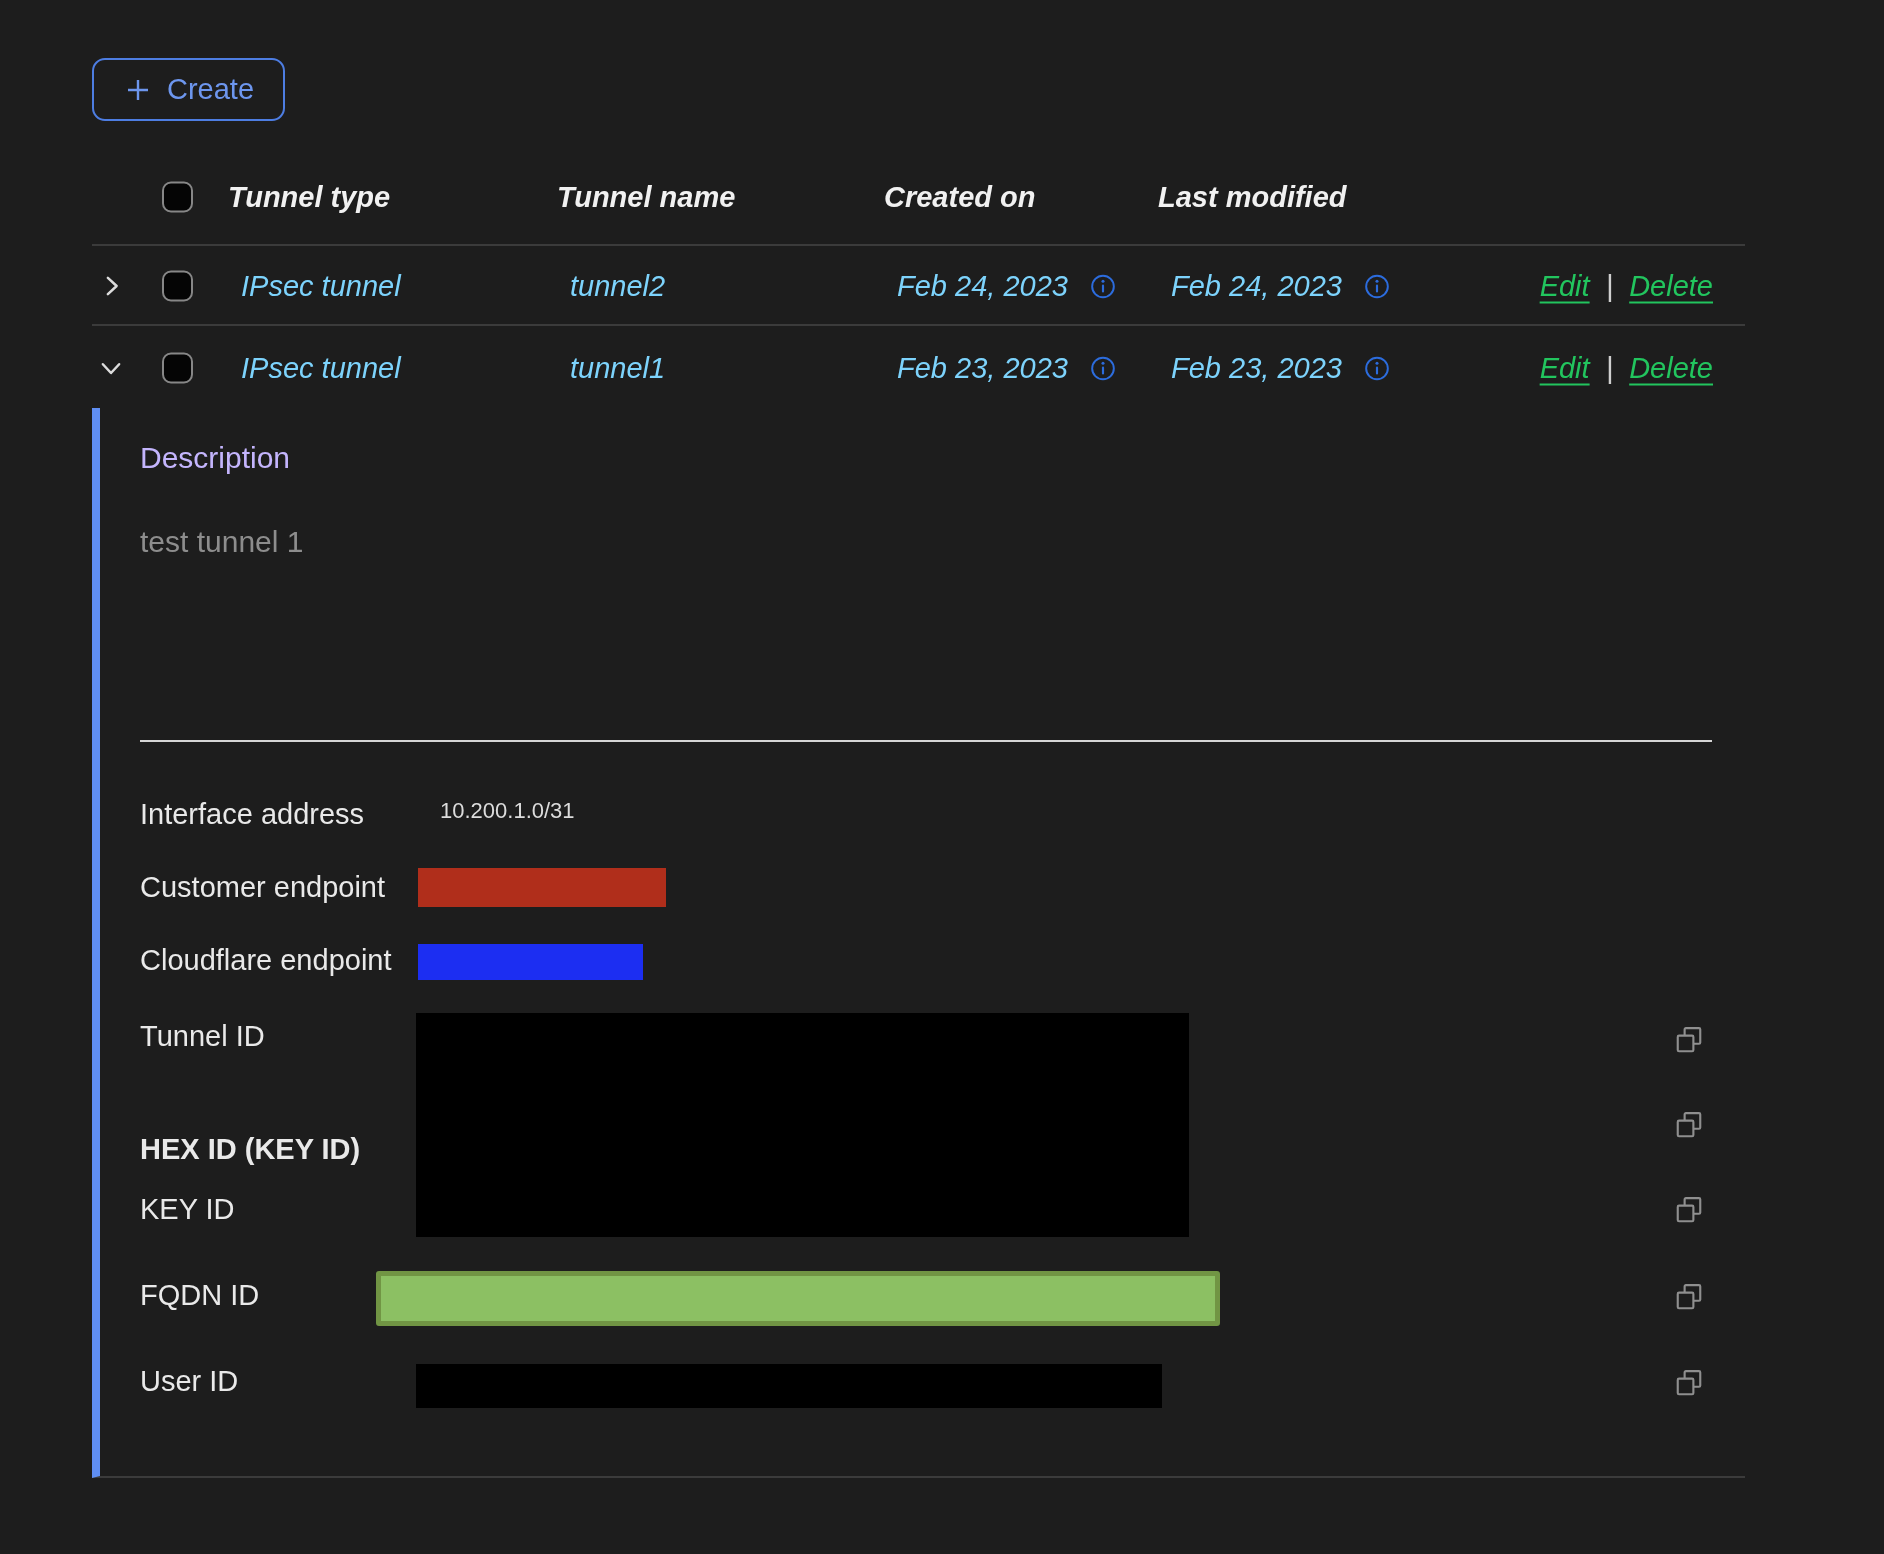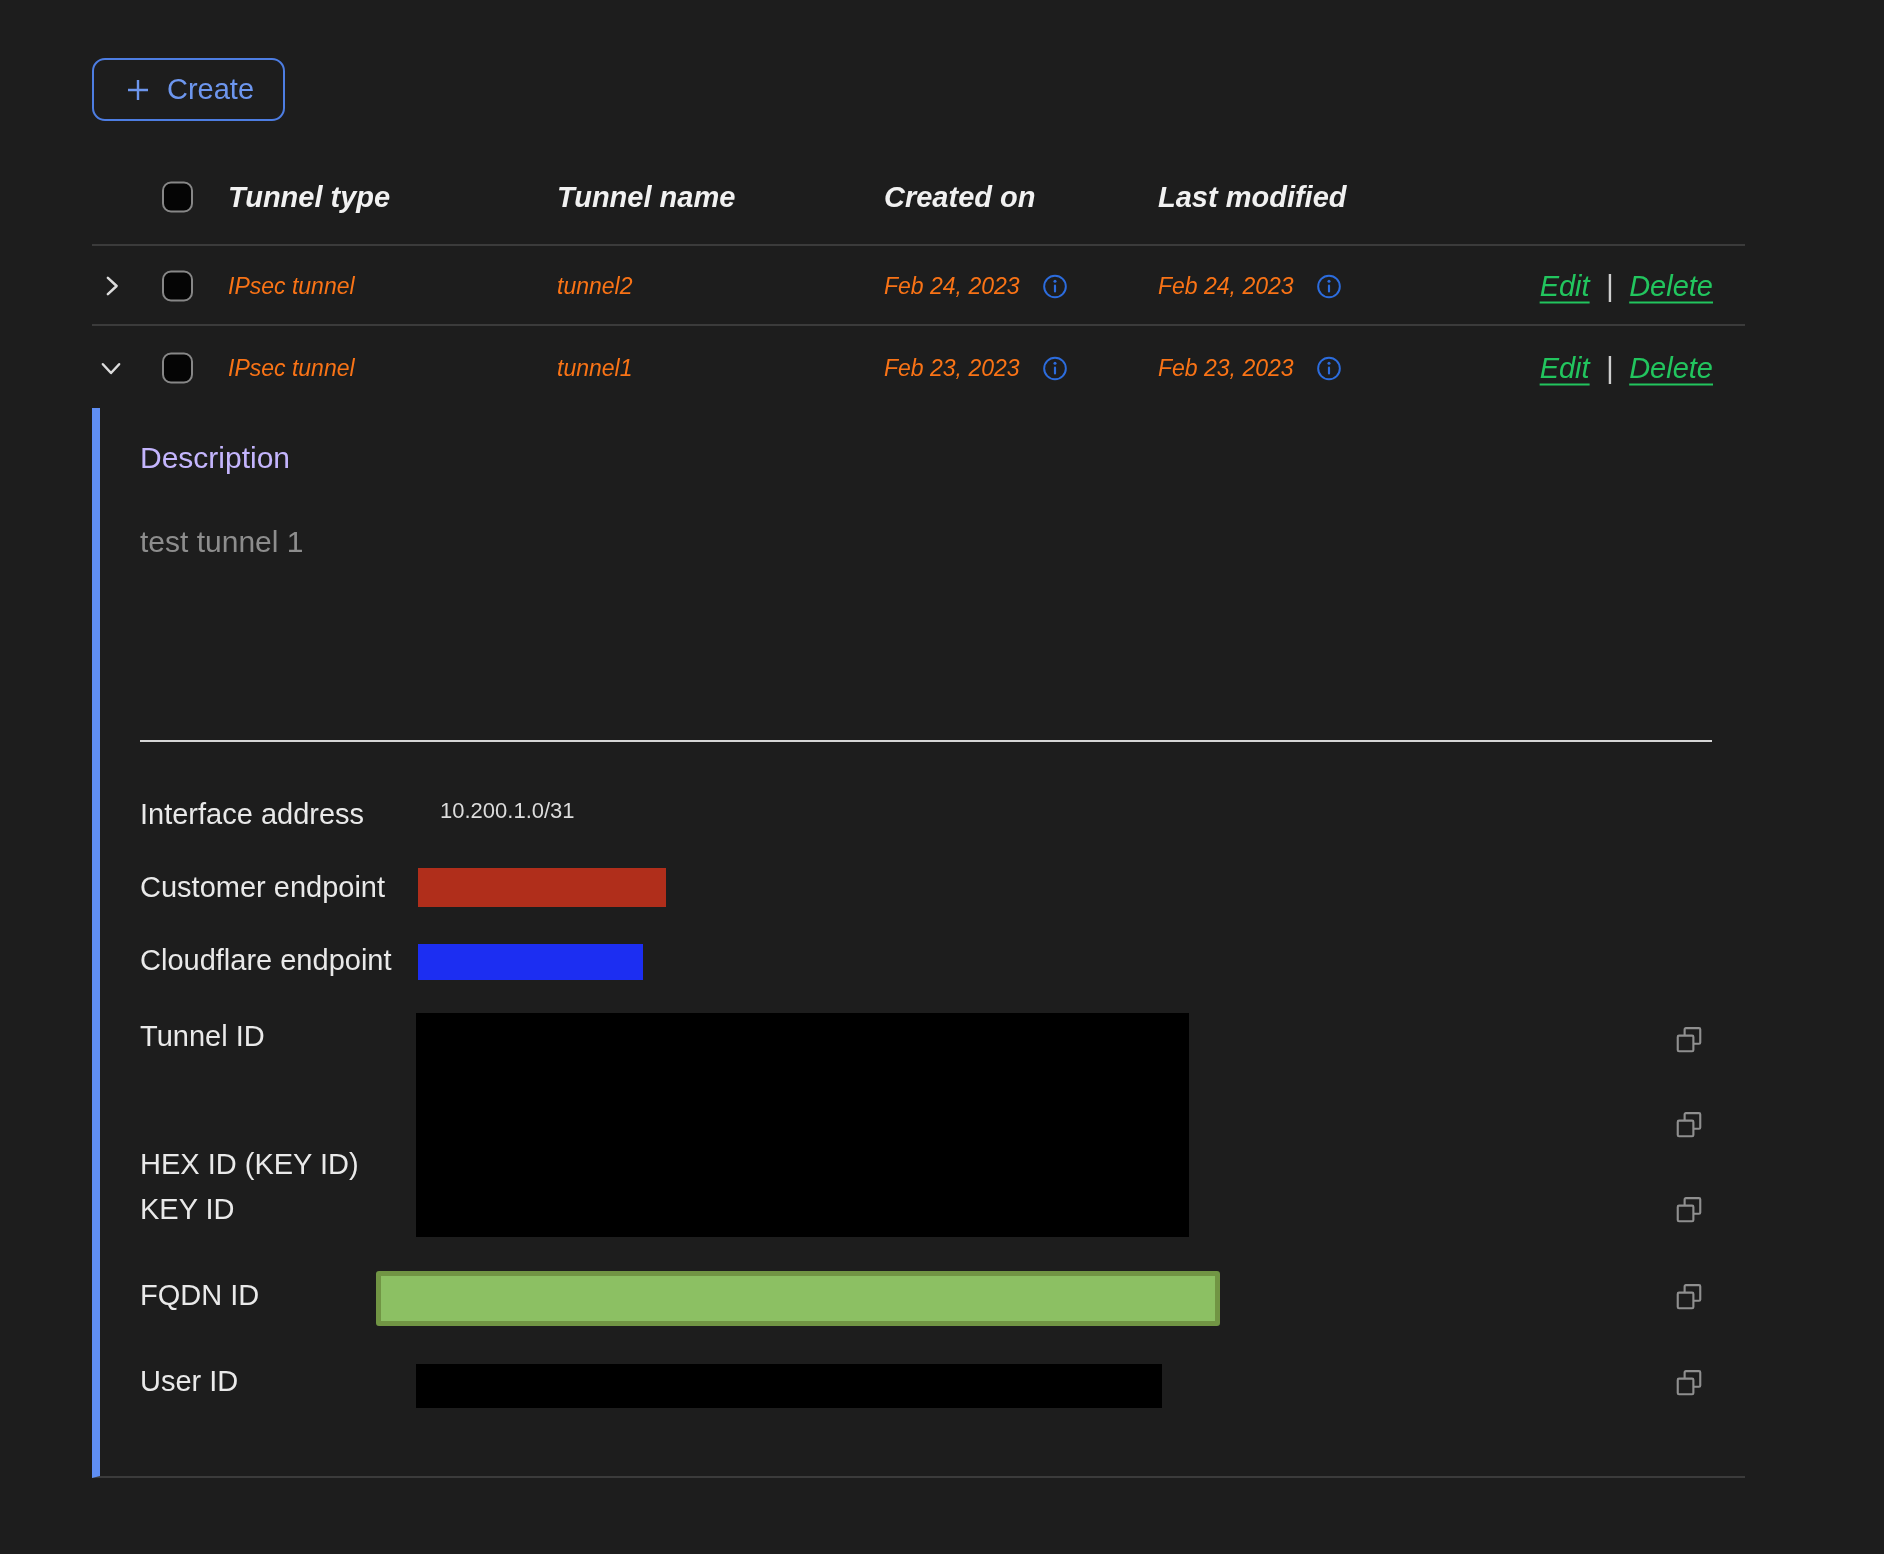--- a/index.html
+++ b/index.html
@@ -26,21 +26,21 @@
   #create-btn { left:92px; top:58px; width:193px; height:63px; }
 
   
   .trow { position:absolute; left:92px; width:1653px; }
   #thead-row { top:150px; height:96px; border-bottom:2px solid #3b3b3b; }
   #row-0     { top:248px; height:78px; border-bottom:2px solid #3b3b3b; }
   #row-1     { top:328px; height:80px; }
 
   .cell { position:absolute; top:50%; transform:translateY(-50%); white-space:nowrap;font-style:italic; }
   .th { font-weight:700; font-size:29px; color:#f1f1f1; }
-  .td { font-weight:400; font-size:23px; color:#f97316; }
+  .td { font-weight:400; font-size:29px; color:#7dd3fc;margin-left:13px; }
 
   .c-chevron  { left:4px;  width:40px; height:40px; display:flex; align-items:center; background:none; border:none; cursor:pointer; }
   .c-check    { left:70px; }
   .c-type     { left:136px; }
   .c-name     { left:465px; }
   .c-created  { left:792px; display:flex; align-items:center; gap:22px; }
   .c-modified { left:1066px; display:flex; align-items:center; gap:22px; }
   .c-actions  { right:32px; display:flex; align-items:center; gap:16px; font-size:29px; }
 
   .checkbox {
@@ -66,21 +66,21 @@
     border-bottom:2px solid #3b3b3b;
   }
   .p-abs { position:absolute; }
   #desc-label   { left:40px; top:33px;  font-size:30px; font-weight:500; color:#c4b5fd; }
   #desc-value   { left:40px; top:117px; font-size:30px; color:#8d8d8d; }
   #health-btn   { left:40px; top:190px; width:318px; height:63px; }
   #panel-divider{ left:40px; top:332px; width:1572px; height:2px; background:#d6d6d6; }
 
   .field-label { left:40px; font-size:29px; color:#e9e9e9; white-space:nowrap;text-align:center; }
   #fl-0 { top:390px; } #fl-1 { top:463px; } #fl-2 { top:536px; }
-  #fl-3 { top:612px; } #fl-4 { top:740px; } #fl-5 { top:785px; }
+  #fl-3 { top:612px; } #fl-4 { top:725px;font-weight:bold; } #fl-5 { top:785px; }
   #fl-6 { top:871px; } #fl-7 { top:957px; }
 
   #fv-0 { left:340px; top:390px; font-size:22px; color:#dcdcdc; }
 
   .redact { position:absolute; }
   #redact-customer  { left:318px; top:460px; width:248px; height:39px; background:#b02e1b; }
   #redact-cf        { left:318px; top:536px; width:225px; height:36px; background:#1c2ef2; }
   #redact-ids       { left:316px; top:605px; width:773px; height:224px; background:#000; }
   #redact-fqdn      { left:276px; top:863px; width:844px; height:55px; background:#8cc063; border:5px solid #719544; border-radius:3px; }
   #redact-user      { left:316px; top:956px; width:746px; height:44px; background:#000; }

